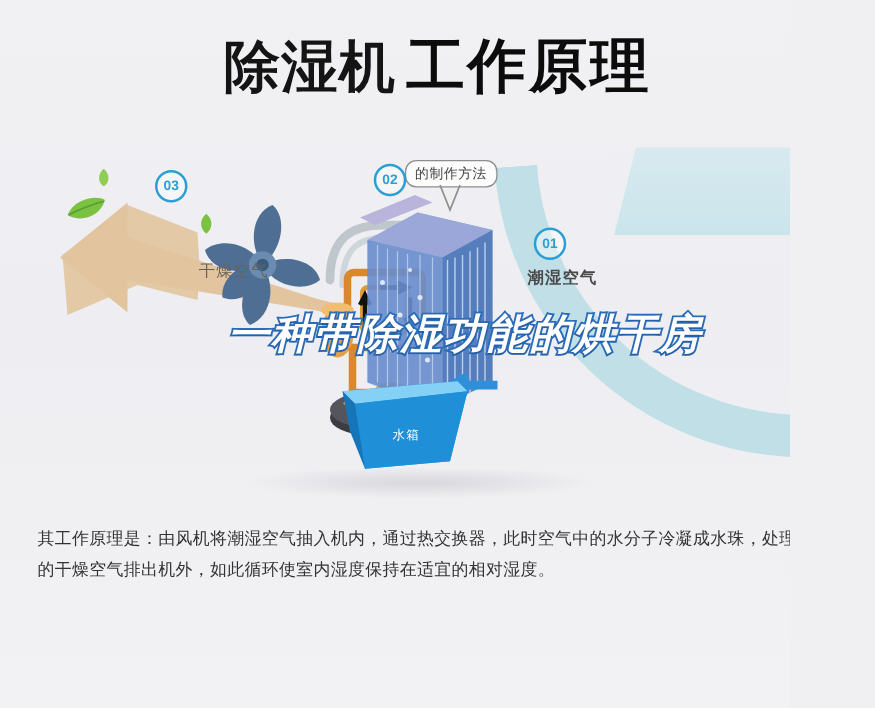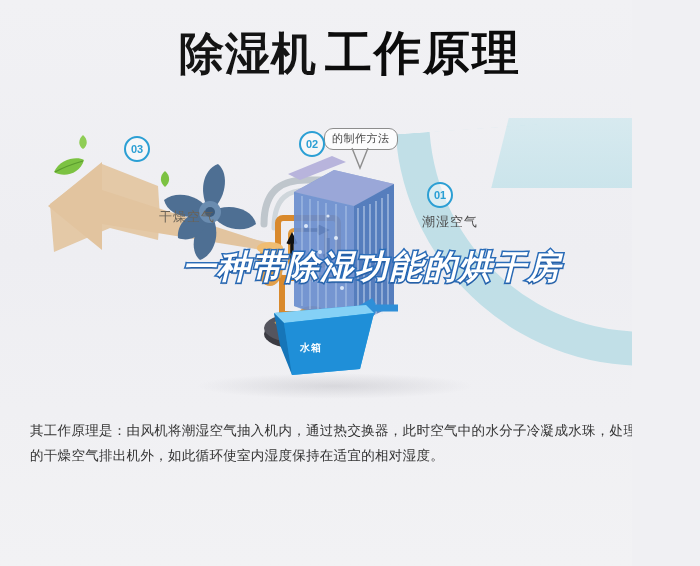--- a/index.html
+++ b/index.html
@@ -97,25 +97,25 @@
   
   .hx { position: absolute; left: 286px; top: 38px; }
 
   
   .pipes { position: absolute; left: 248px; top: 48px; }
 
   
   .tank { position: absolute; left: 270px; top: 185px; }
   .tank-label {
     position: absolute;
-    left: 300px;
+    left: 314px;
     top: 223px;
     font-size: 10px;
     color: #ffffff;
-    font-weight: bold;
+    font-weight: normal;
     letter-spacing: 1px;
   }
 
   
   .base-shadow {
     position: absolute;
     left: 195px;
     top: 255px;
     width: 280px;
     height: 26px;
@@ -141,21 +141,21 @@
   .badge-02 { left: 299px; top: 13px; }
   .badge-03 { left: 124px; top: 18px; }
 
   .fig-label {
     position: absolute;
     font-size: 13px;
     color: #4a4a4a;
     letter-spacing: 1px;
     white-space: nowrap;
   }
-  .label-humid { left: 422px; top: 95px; }
+  .label-humid { left: 422px; top: 95px; font-weight: bold; }
   .label-dry   { left: 138px; top: 90px; color: #6a6256; margin-left: 21px; }
 
   
   .callout {
     position: absolute;
     left: 324px;
     top: 10px;
     padding: 2px 7px 3px 7px;
     border: 1.4px solid #8d8d8d;
     border-radius: 9px;

